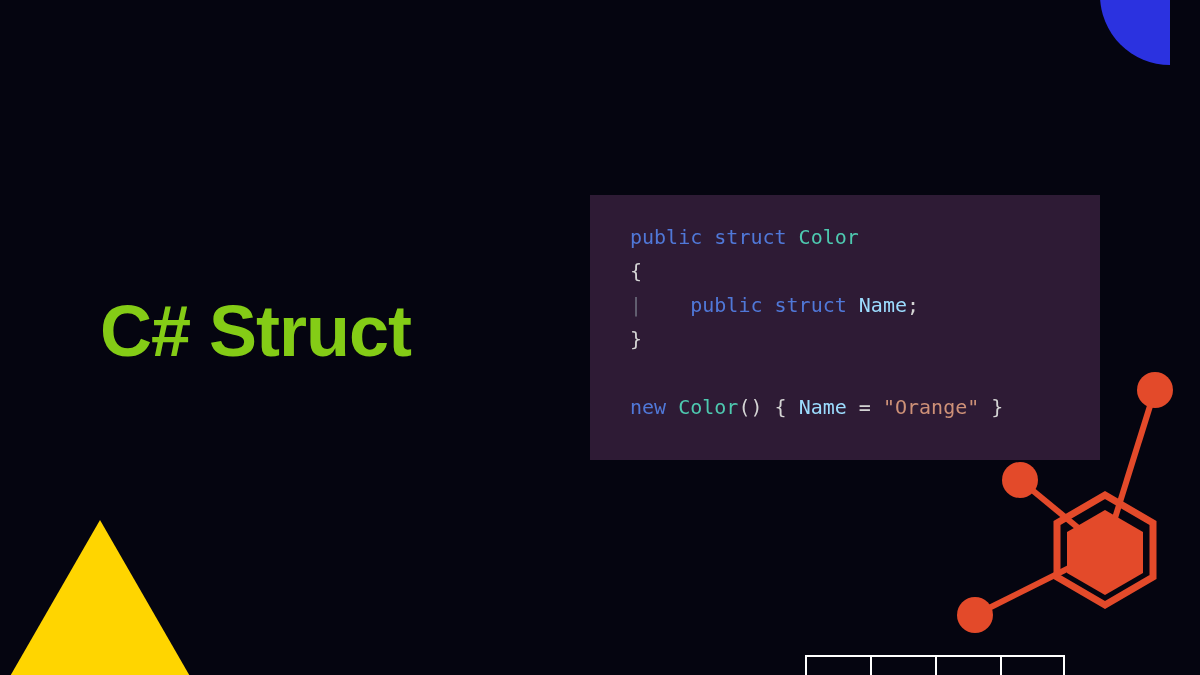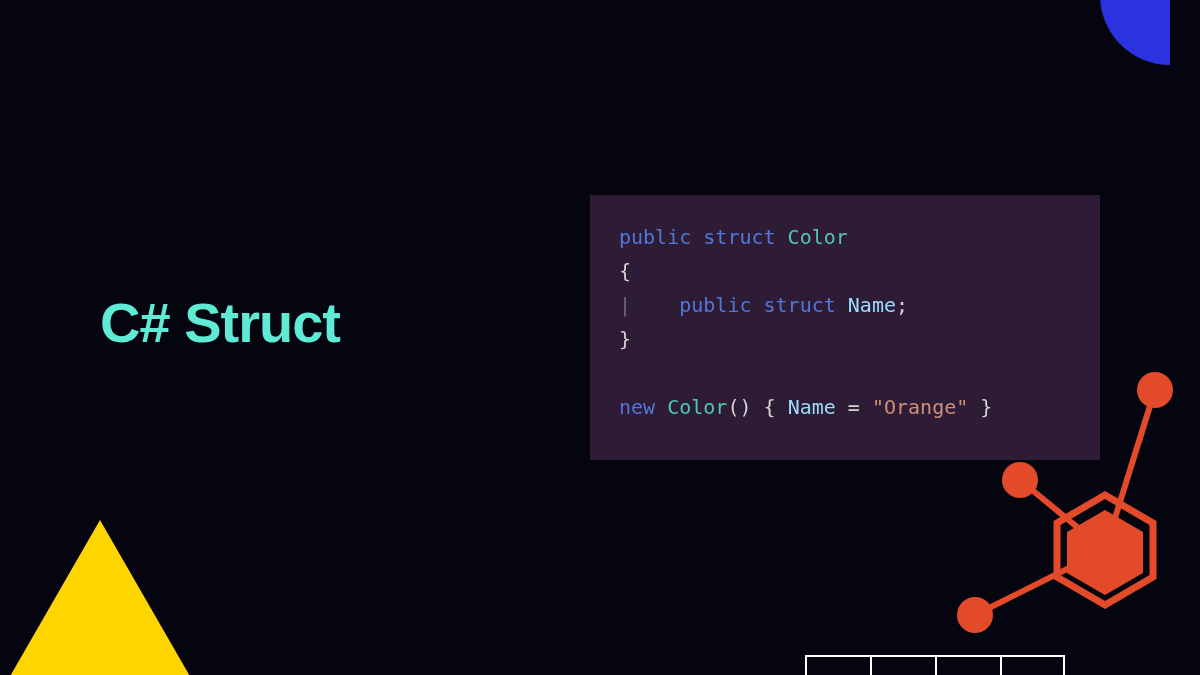--- a/index.html
+++ b/index.html
@@ -12,33 +12,33 @@
       height: 675px;
       background: #050510;
       position: relative;
       overflow: hidden;
       font-family: Arial, sans-serif;
     }
     .title {
       position: absolute;
       left: 100px;
       top: 290px;
-      color: #5eead4;
-      font-size: 56px;
+      color: #84cc16;
+      font-size: 72px;
       font-weight: 900;
       letter-spacing: -1px;
     }
     .code-block {
       position: absolute;
       left: 590px;
       top: 195px;
       width: 510px;
       height: 265px;
       background: #2e1b35;
-      padding: 25px 29px;
+      padding: 25px 40px;
       font-family: 'Menlo', 'Consolas', monospace;
       font-size: 20px;
       line-height: 1.7;
     }
     .kw { color: #5078d8; }
     .type { color: #4ec9b0; }
     .brace { color: #d4d4d4; }
     .field { color: #9cdcfe; }
     .semi { color: #d4d4d4; }
     .op { color: #d4d4d4; }

